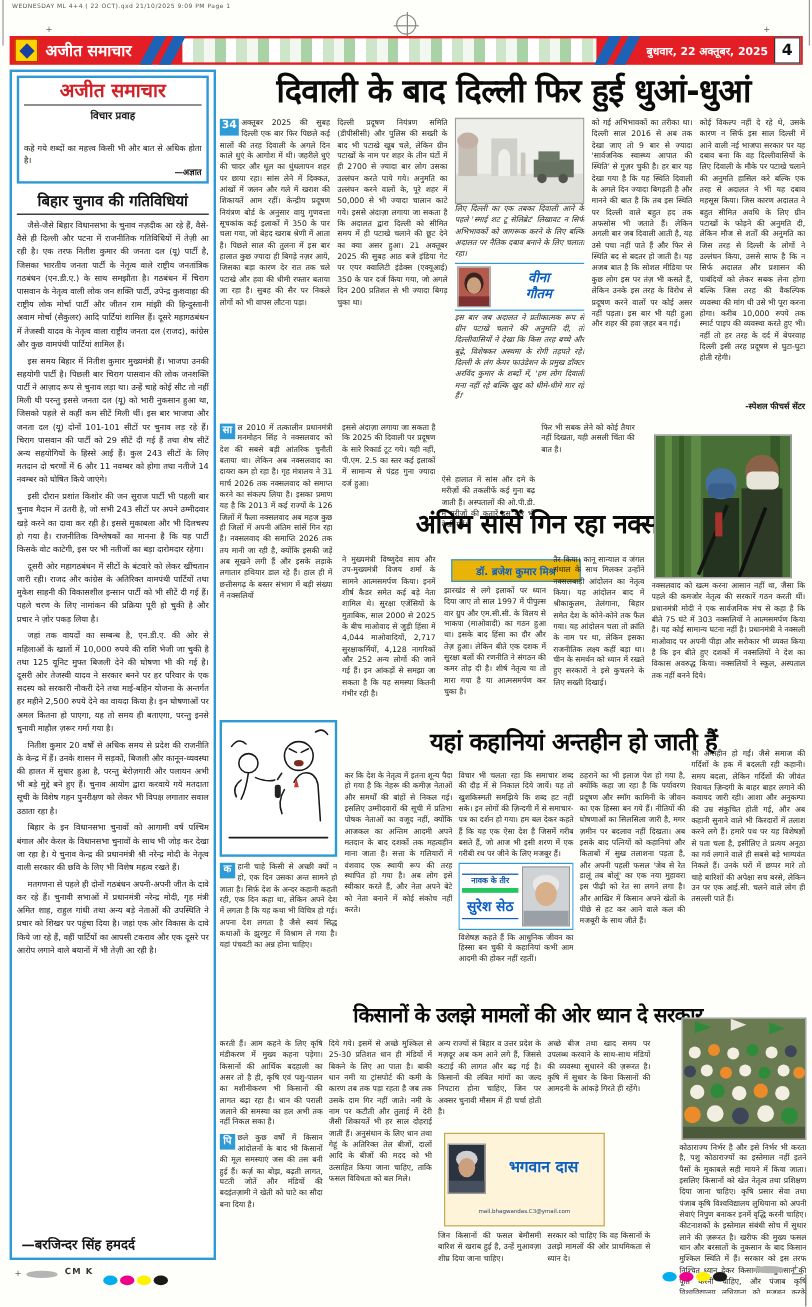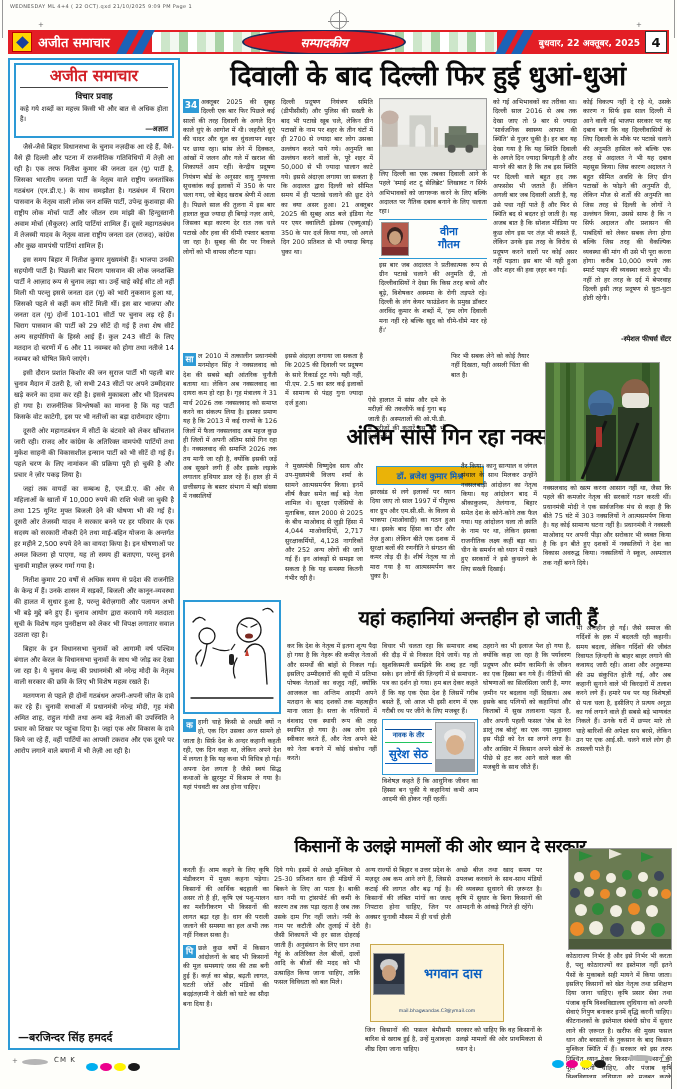--- a/index.html
+++ b/index.html
@@ -32,21 +32,21 @@
   .mh-oval span{color:#fff;font-weight:bold;font-style:italic;font-size:12px;white-space:nowrap;}
   .mh-date{color:#fff;font-weight:bold;font-size:9px;white-space:nowrap;margin-right:5px;flex:0 0 auto;}
   .mh-page{width:20px;height:20px;background:#fff;border:1px solid #333;color:#111;font-weight:bold;
       font-size:13px;display:flex;align-items:center;justify-content:center;margin-right:2px;flex:0 0 auto;}
   
   .left-box{left:8px;top:58px;width:172px;height:992px;border:2px solid #2d9ad6;background:#fff;
       padding:3px 4px;box-sizing:border-box;display:flex;flex-direction:column;overflow:hidden;}
   .thought{border:2px solid #2d9ad6;padding:2px 4px 3px;margin-bottom:4px;flex:0 0 auto;}
   .thought-title{color:#d21f26;font-weight:bold;font-size:16px;text-align:center;line-height:1.1;}
   .thought-sub{font-weight:bold;font-size:8.5px;text-align:center;border-top:1px solid #444;margin-top:2px;padding-top:2px;}
-  .thought-quote{font-size:6.8px;text-align:justify;margin-top:3px;line-height:1.5;}
+  .thought-quote{font-size:6.8px;text-align:justify;margin-top:17px;line-height:1.5;}
   .thought-attr{font-size:7px;font-weight:bold;text-align:right;}
   .bihar-hl{font-size:12.5px;font-weight:bold;text-align:center;white-space:nowrap;overflow:hidden;
       border-bottom:1.5px solid #111;padding-bottom:2px;margin:2px 0 4px;flex:0 0 auto;}
   .bihar-body{flex:1 1 auto;overflow:hidden;font-size:6.8px;line-height:1.62;text-align:justify;}
   .bihar-body p{margin:0 0 3px;text-indent:9px;}
   .bihar-sign{flex:0 0 auto;font-size:11px;font-weight:bold;text-align:left;padding:3px 4px 1px;}
   
   .col{position:absolute;font-size:6.4px;line-height:1.46;text-align:justify;overflow:hidden;color:#1a1a1a;}
   .dropcap{float:left;width:13px;height:13px;background:#2e9bd6;color:#fff;font-weight:bold;font-size:8.5px;
       display:flex;align-items:center;justify-content:center;margin:1px 2px 0 0;}
@@ -55,29 +55,29 @@
   .photo{border:1px solid #9a9a9a;background:#ddd;overflow:hidden;}
   .sign{font-weight:bold;text-align:right;font-size:6.8px;}
   
   .veena-box{display:flex;align-items:center;gap:4px;border-top:1px solid #2d9ad6;border-bottom:1px solid #2d9ad6;
       padding:2px;margin:2px 0;}
   .veena-name{color:#0a5fc0;font-weight:bold;font-size:11px;line-height:1.15;text-align:center;flex:1;}
   .mishra-box{position:absolute;border:1px solid #2d9ad6;background:#eab308;color:#0a5fc0;font-weight:bold;
       font-size:8.5px;display:flex;align-items:center;justify-content:center;white-space:nowrap;}
   .suresh-box{display:flex;gap:3px;border:1px solid #2d9ad6;padding:2px;margin:2px 0;background:#fff;}
   .suresh-left{flex:1;display:flex;flex-direction:column;justify-content:center;text-align:center;}
-  .suresh-col{font-size:6.5px;font-weight:bold;color:#0a4f9e;border-top:1px solid #0a4f9e;border-bottom:1px solid #22c55e;padding:1px 0;}
+  .suresh-col{font-size:6.5px;font-weight:bold;color:#0a4f9e;border-top:1px solid #0a4f9e;border-bottom:4px solid #22c55e;padding:1px 0;}
   .suresh-name{font-size:11.5px;font-weight:bold;color:#0a5fc0;border-bottom:1px solid #0a5fc0;margin-top:3px;padding-bottom:1px;}
   .bhagwan-box{position:absolute;border:1px solid #c9a84c;background:#fdf4da;display:flex;flex-wrap:wrap;
       align-items:center;box-sizing:border-box;padding:2px;}
   .bhagwan-name{flex:1;color:#0a5fc0;font-weight:bold;font-size:13px;text-align:center;line-height:1.2;}
   .bhagwan-mail{flex:0 0 100%;font-size:4.6px;color:#23406b;text-align:center;margin-top:1px;}
   
   .gray-blob{background:#b5b5b5;border-radius:50%;}
-  .cmyk-label{font-size:7px;font-weight:normal;color:#333;letter-spacing:1px;}
+  .cmyk-label{font-size:7px;font-weight:bold;color:#333;letter-spacing:1px;}
   .dot{width:12px;height:8px;border-radius:50%;display:inline-block;margin-right:-3px;}
 </style>
 </head>
 <body>
 
 <div class="page">
 
   <div class="abs print-line">WEDNESDAY ML 4+4 ( 22 OCT).qxd  21/10/2025  9:09 PM  Page 1</div>
   <div class="abs reg-circle"></div>
   <div class="abs edge-tick" style="left:2px;"></div>
@@ -89,35 +89,33 @@
     <div class="mh-logo">
         <span></span>
       </div>
     <div class="mh-name">अजीत समाचार</div>
     <div class="mh-deco">
       <div class="mh-checker"></div>
       <div class="mh-stripe s1"></div>
       <div class="mh-stripe s2"></div>
       <div class="mh-stripe s3"></div>
       <div class="mh-stripe s4"></div>
-      <div class="mh-oval">
-        <span>सम्पादकीय</span>
-      </div>
     </div>
     <div class="mh-date">बुधवार, 22 अक्तूबर, 2025</div>
     <div class="mh-page">4</div>
   </div>
 
   <div class="abs left-box">
     <div class="thought">
       <div class="thought-title">अजीत समाचार</div>
       <div class="thought-sub">विचार प्रवाह</div>
       <div class="thought-quote">कहे गये शब्दों का महत्त्व किसी भी और बात से अधिक होता है।</div>
       <div class="thought-attr">—अज्ञात</div>
     </div>
+    <div class="bihar-hl">बिहार चुनाव की गतिविधियां</div>
     <div class="bihar-body">
       <p>जैसे-जैसे बिहार विधानसभा के चुनाव नज़दीक आ रहे हैं, वैसे-वैसे ही दिल्ली और पटना में राजनीतिक गतिविधियों में तेज़ी आ रही है। एक तरफ नितीश कुमार की जनता दल (यू) पार्टी है, जिसका भारतीय जनता पार्टी के नेतृत्व वाले राष्ट्रीय जनतांत्रिक गठबंधन (एन.डी.ए.) के साथ समझौता है। गठबंधन में चिराग पासवान के नेतृत्व वाली लोक जन शक्ति पार्टी, उपेन्द्र कुशवाहा की राष्ट्रीय लोक मोर्चा पार्टी और जीतन राम मांझी की हिन्दुस्तानी अवाम मोर्चा (सैकुलर) आदि पार्टियां शामिल हैं। दूसरे महागठबंधन में तेजस्वी यादव के नेतृत्व वाला राष्ट्रीय जनता दल (राजद), कांग्रेस और कुछ वामपंथी पार्टियां शामिल हैं।</p>
       <p>इस समय बिहार में नितीश कुमार मुख्यमंत्री हैं। भाजपा उनकी सहयोगी पार्टी है। पिछली बार चिराग पासवान की लोक जनशक्ति पार्टी ने आज़ाद रूप से चुनाव लड़ा था। उन्हें चाहे कोई सीट तो नहीं मिली थी परन्तु इससे जनता दल (यू) को भारी नुकसान हुआ था, जिसको पहले से कहीं कम सीटें मिली थीं। इस बार भाजपा और जनता दल (यू) दोनों 101-101 सीटों पर चुनाव लड़ रहे हैं। चिराग पासवान की पार्टी को 29 सीटें दी गई हैं तथा शेष सीटें अन्य सहयोगियों के हिस्से आई हैं। कुल 243 सीटों के लिए मतदान दो चरणों में 6 और 11 नवम्बर को होगा तथा नतीजे 14 नवम्बर को घोषित किये जाएंगे।</p>
       <p>इसी दौरान प्रशांत किशोर की जन सुराज पार्टी भी पहली बार चुनाव मैदान में उतरी है, जो सभी 243 सीटों पर अपने उम्मीदवार खड़े करने का दावा कर रही है। इससे मुकाबला और भी दिलचस्प हो गया है। राजनीतिक विश्लेषकों का मानना है कि यह पार्टी किसके वोट काटेगी, इस पर भी नतीजों का बड़ा दारोमदार रहेगा।</p>
       <p>दूसरी ओर महागठबंधन में सीटों के बंटवारे को लेकर खींचतान जारी रही। राजद और कांग्रेस के अतिरिक्त वामपंथी पार्टियों तथा मुकेश साहनी की विकासशील इन्सान पार्टी को भी सीटें दी गई हैं। पहले चरण के लिए नामांकन की प्रक्रिया पूरी हो चुकी है और प्रचार ने ज़ोर पकड़ लिया है।</p>
       <p>जहां तक वायदों का सम्बन्ध है, एन.डी.ए. की ओर से महिलाओं के खातों में 10,000 रुपये की राशि भेजी जा चुकी है तथा 125 यूनिट मुफ्त बिजली देने की घोषणा भी की गई है। दूसरी ओर तेजस्वी यादव ने सरकार बनने पर हर परिवार के एक सदस्य को सरकारी नौकरी देने तथा माई-बहिन योजना के अन्तर्गत हर महीने 2,500 रुपये देने का वायदा किया है। इन घोषणाओं पर अमल कितना हो पाएगा, यह तो समय ही बताएगा, परन्तु इनसे चुनावी माहौल ज़रूर गर्मा गया है।</p>
       <p>नितीश कुमार 20 वर्षों से अधिक समय से प्रदेश की राजनीति के केन्द्र में हैं। उनके शासन में सड़कों, बिजली और कानून-व्यवस्था की हालत में सुधार हुआ है, परन्तु बेरोज़गारी और पलायन अभी भी बड़े मुद्दे बने हुए हैं। चुनाव आयोग द्वारा करवाये गये मतदाता सूची के विशेष गहन पुनरीक्षण को लेकर भी विपक्ष लगातार सवाल उठाता रहा है।</p>
       <p>बिहार के इन विधानसभा चुनावों को आगामी वर्ष पश्चिम बंगाल और केरल के विधानसभा चुनावों के साथ भी जोड़ कर देखा जा रहा है। ये चुनाव केन्द्र की प्रधानमंत्री श्री नरेन्द्र मोदी के नेतृत्व वाली सरकार की छवि के लिए भी विशेष महत्व रखते हैं।</p>
       <p>मतगणना से पहले ही दोनों गठबंधन अपनी-अपनी जीत के दावे कर रहे हैं। चुनावी सभाओं में प्रधानमंत्री नरेन्द्र मोदी, गृह मंत्री अमित शाह, राहुल गांधी तथा अन्य बड़े नेताओं की उपस्थिति ने प्रचार को शिखर पर पहुंचा दिया है। जहां एक ओर विकास के दावे किये जा रहे हैं, वहीं पार्टियों का आपसी टकराव और एक दूसरे पर आरोप लगाने वाले बयानों में भी तेज़ी आ रही है।</p>
     </div>
@@ -125,21 +123,21 @@
   </div>
 
   <div class="hl" style="left:182px;top:56px;width:492px;font-size:27px;">दिवाली के बाद दिल्ली फिर हुई धुआं-धुआं</div>
 
   <div class="col" style="left:183px;top:98px;width:92px;height:242px;">
     <span class="dropcap dc-big">34</span>
     <span>अक्तूबर 2025 की सुबह दिल्ली एक बार फिर पिछले कई सालों की तरह दिवाली के अगले दिन काले धुएं के आगोश में थी। जहरीले धुएं की चादर और धूल का धुंधलापन शहर पर छाया रहा। सांस लेने में दिक्कत, आंखों में जलन और गले में खराश की शिकायतें आम रहीं। केन्द्रीय प्रदूषण नियंत्रण बोर्ड के अनुसार वायु गुणवत्ता सूचकांक कई इलाकों में 350 के पार चला गया, जो बेहद खराब श्रेणी में आता है। पिछले साल की तुलना में इस बार हालात कुछ ज्यादा ही बिगड़े नज़र आये, जिसका बड़ा कारण देर रात तक चले पटाखे और हवा की धीमी रफ्तार बताया जा रहा है। सुबह की सैर पर निकले लोगों को भी वापस लौटना पड़ा।</span>
   </div>
   <div class="col" style="left:281px;top:98px;width:92px;height:242px;">दिल्ली प्रदूषण नियंत्रण समिति (डीपीसीसी) और पुलिस की सख्ती के बाद भी पटाखे खूब चले, लेकिन ग्रीन पटाखों के नाम पर शहर के तीन घंटों में ही 2700 से ज्यादा बार लोग उसका उल्लंघन करते पाये गये। अनुमति का उल्लंघन करने वालों के, पूरे शहर में 50,000 से भी ज्यादा चालान काटे गये। इससे अंदाज़ा लगाया जा सकता है कि अदालत द्वारा दिल्ली को सीमित समय में ही पटाखे चलाने की छूट देने का क्या असर हुआ। 21 अक्तूबर 2025 की सुबह आठ बजे इंडिया गेट पर एयर क्वालिटी इंडेक्स (एक्यूआई) 350 के पार दर्ज किया गया, जो अगले दिन 200 प्रतिशत से भी ज्यादा बिगड़ चुका था।</div>
 
-  <div class="col" style="left:379px;top:98px;width:108px;height:242px;">
+  <div class="col" style="left:379px;top:98px;width:108px;height:242px;font-style:italic;">
     <div class="photo" style="width:106px;height:70px;">
       <svg width="106" height="70" viewBox="0 0 108 70" xmlns="http://www.w3.org/2000/svg">
         <rect width="108" height="70" fill="#e9eae5"></rect>
         <rect y="46" width="108" height="24" fill="#d8d8d0"></rect>
         <rect x="2" y="20" width="16" height="28" fill="#b6ada2"></rect>
         <ellipse cx="10" cy="18" rx="9" ry="7" fill="#b49c8e"></ellipse>
         <rect x="30" y="16" width="22" height="32" fill="#c2c3bb"></rect>
         <path d="M36 48 v-16 a5 7 0 0 1 10 0 v16 z" fill="#e9eae5"></path>
         <rect x="55" y="28" width="4" height="20" fill="#bdb7a9"></rect>
         <rect x="66" y="34" width="34" height="15" fill="#3d4b36"></rect>

